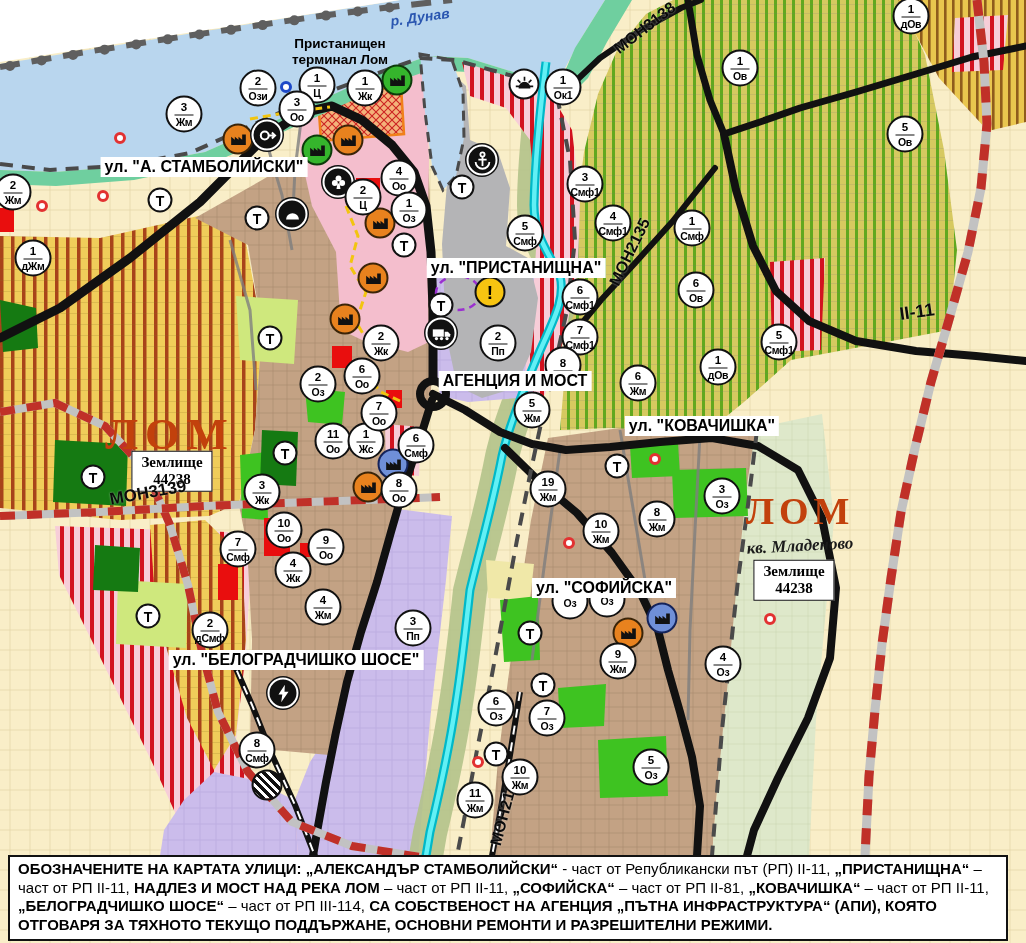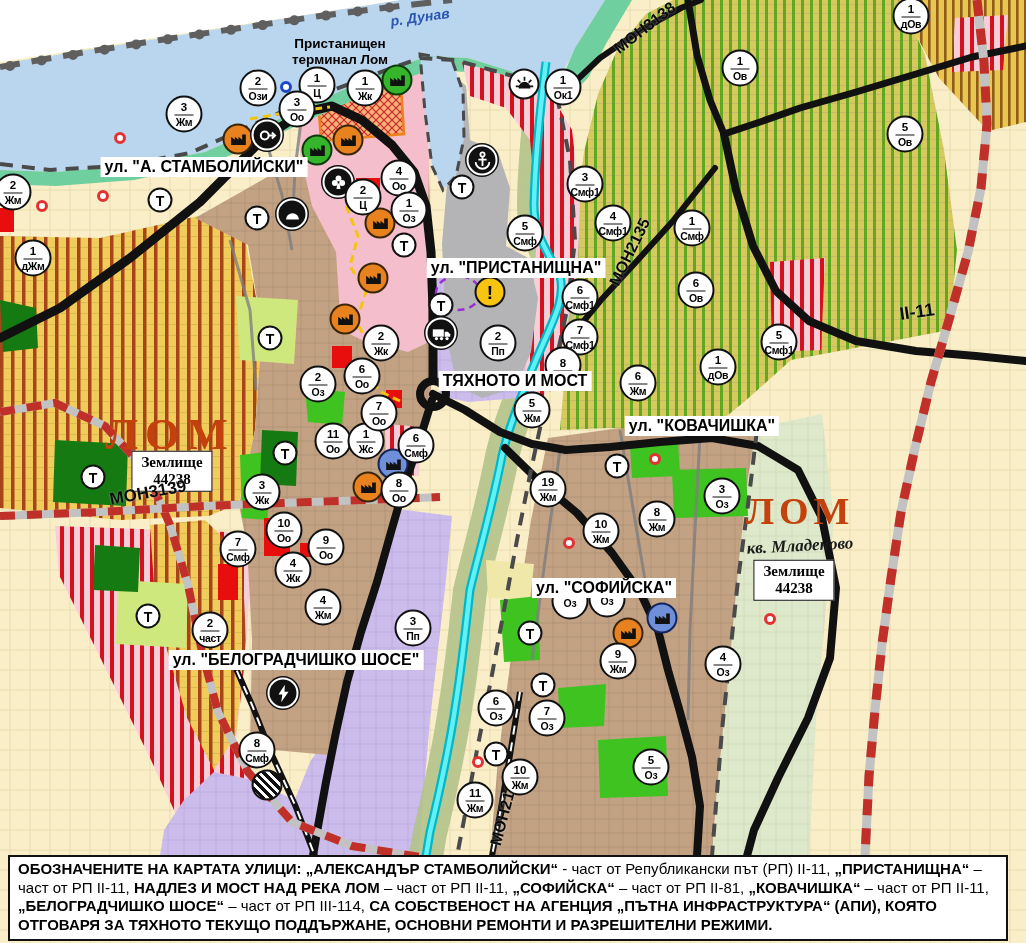--- a/index.html
+++ b/index.html
@@ -449,21 +449,21 @@
         <span class="code">Жм</span>
       </div>
       <div class="zmarker" style="left: 238px; top: 549px;">
         <span class="num">7</span>
         <span class="bar"></span>
         <span class="code">Смф</span>
       </div>
       <div class="zmarker" style="left: 210px; top: 630px;">
         <span class="num">2</span>
         <span class="bar"></span>
-        <span class="code">част</span>
+        <span class="code">дСмф</span>
       </div>
       <div class="zmarker" style="left: 257px; top: 750px;">
         <span class="num">8</span>
         <span class="bar"></span>
         <span class="code">Смф</span>
       </div>
       <div class="zmarker" style="left: 262px; top: 492px;">
         <span class="num">3</span>
         <span class="bar"></span>
         <span class="code">Жк</span>
@@ -631,21 +631,21 @@
       <div class="dot" style="left: 120px; top: 138px;"></div>
       <div class="dot" style="left: 103px; top: 196px;"></div>
       <div class="dot" style="left: 42px; top: 206px;"></div>
       <div class="dot" style="left: 655px; top: 459px;"></div>
       <div class="dot" style="left: 569px; top: 543px;"></div>
       <div class="dot" style="left: 478px; top: 762px;"></div>
       <div class="dot" style="left: 770px; top: 619px;"></div>
       <div class="dot dot-blue" style="left: 286px; top: 87px;"></div>
       <div class="street-label" style="left: 204px; top: 167px;">ул. "А. СТАМБОЛИЙСКИ"</div>
       <div class="street-label" style="left: 516px; top: 268px;">ул. "ПРИСТАНИЩНА"</div>
-      <div class="street-label" style="left: 515px; top: 381px;">ТЯХНОТО И МОСТ</div>
+      <div class="street-label" style="left: 515px; top: 381px;">АГЕНЦИЯ И МОСТ</div>
       <div class="street-label" style="left: 702px; top: 426px;">ул. "КОВАЧИШКА"</div>
       <div class="street-label" style="left: 604px; top: 588px;">ул. "СОФИЙСКА"</div>
       <div class="street-label" style="left: 296px; top: 660px;">ул. "БЕЛОГРАДЧИШКО ШОСЕ"</div>
       <div class="road-label" style="font-size: 16px; transform: translate(-50%, -50%) rotate(-38deg); left: 645px; top: 28px;">МОН3138</div>
       <div class="road-label" style="font-size: 16px; transform: translate(-50%, -50%) rotate(-64deg); left: 630px; top: 252px;">МОН2135</div>
       <div class="road-label" style="font-size: 17px; transform: translate(-50%, -50%) rotate(-10deg); left: 148px; top: 493px;">МОН3139</div>
       <div class="road-label" style="font-size: 16px; transform: translate(-50%, -50%) rotate(-75deg); left: 505px; top: 810px;">МОН2136</div>
       <div class="road-label" style="font-size: 18px; transform: translate(-50%, -50%) rotate(-8deg); left: 917px; top: 312px;">II-11</div>
       <div class="place-label pl-river" style="transform: translate(-50%, -50%) rotate(-8deg); left: 420px; top: 17px;">р. Дунав</div>
       <div class="place-label pl-terminal" style="transform: translate(-50%, -50%) rotate(0deg); left: 340px; top: 52px;">Пристанищен

